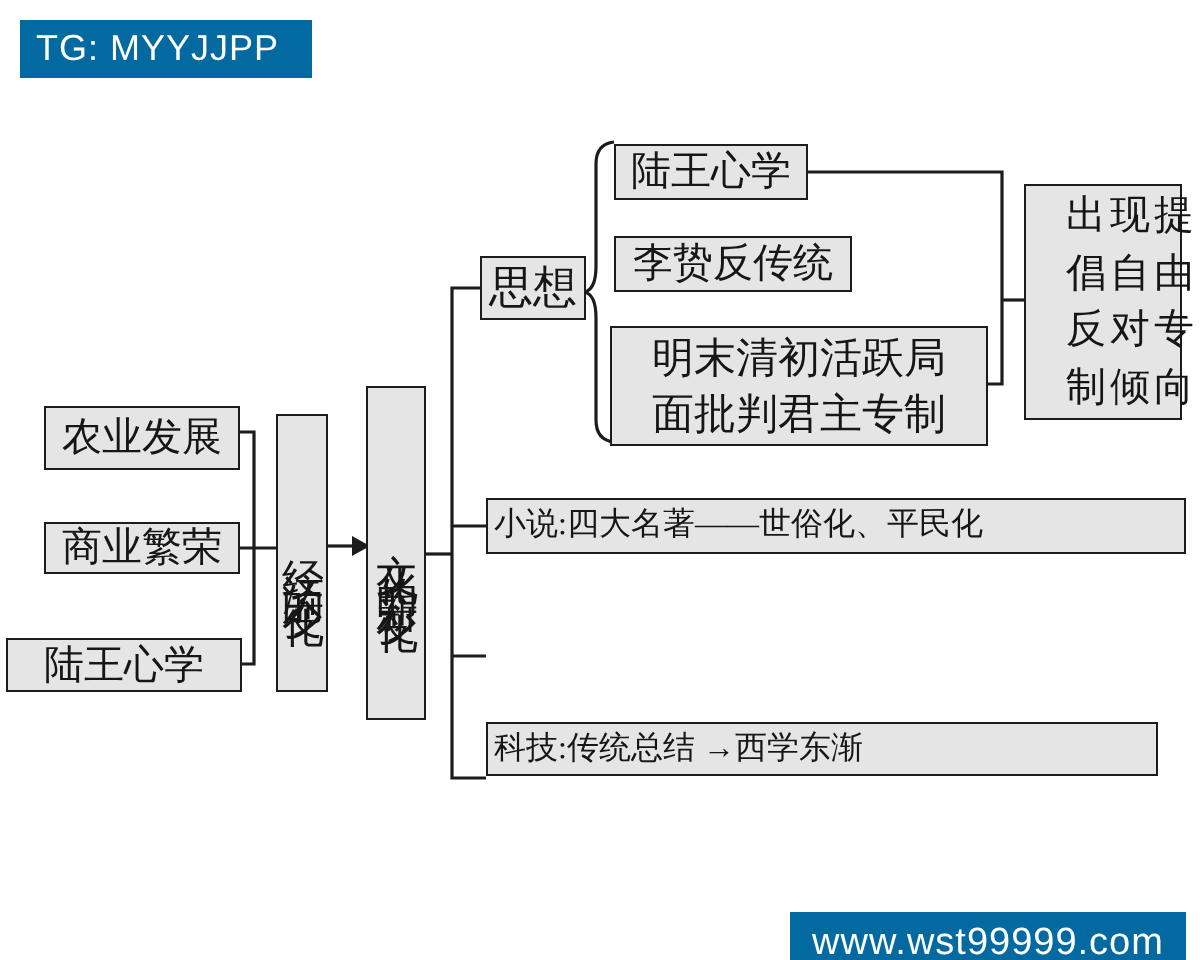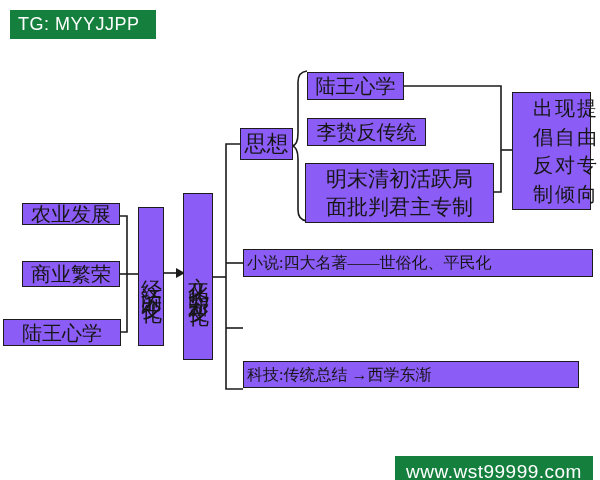--- a/index.html
+++ b/index.html
@@ -9,21 +9,21 @@
     background:#ffffff;
     font-family:"Liberation Serif","DejaVu Serif",serif;
     color:#161616;
     overflow:hidden;
   }
   .connectors{position:absolute;left:0;top:0;width:600px;height:480px;}
   .box{
     position:absolute;
     box-sizing:border-box;
     border:1.6px solid #1c1c1c;
-    background:#8b5cf6;
+    background:#e5e5e5;
     display:flex;
     align-items:center;
     justify-content:center;
     font-size:20px;
     line-height:1.1;
     white-space:nowrap;
   }
   .box.row{justify-content:flex-start;padding-left:3px;font-size:16px;}
   .box.vtext{
     writing-mode:vertical-rl;
@@ -36,21 +36,21 @@
     flex-direction:column;
     justify-content:center;
     align-items:flex-start;
     padding-left:20px;
     white-space:nowrap;
   }
   .box.multiline .ln{display:block;line-height:28px;font-size:21px;}
   .box.multiline.small .ln{font-size:20px;line-height:28.5px;letter-spacing:2px;}
   .wm{
     position:absolute;
-    background:#15803d;
+    background:#0369a1;
     color:#ffffff;
     font-family:"Liberation Sans","DejaVu Sans",sans-serif;
     display:flex;align-items:center;
   }
   .wm-top{left:10px;top:10px;width:138px;height:29px;font-size:18px;padding-left:8px;letter-spacing:0.5px;}
   .wm-bottom{left:395px;top:440px;width:198px;height:32px;font-size:19px;justify-content:center;letter-spacing:0.5px;margin-top:16px;}
 </style>
 </head>
 <body>
 
@@ -77,21 +77,21 @@
     <polygon points="176,268 185,273 176,278" fill="#1c1c1c"></polygon>
   </svg>
 
   <div class="wm wm-top">
     <span>TG: MYYJJPP</span>
   </div>
   <div class="wm wm-bottom">
     <span>www.wst99999.com</span>
   </div>
 
-  <div class="box" style="left:22px;top:203px;width:98px;height:22px;">农业发展</div>
+  <div class="box" style="left:22px;top:203px;width:98px;height:32px;">农业发展</div>
   <div class="box" style="left:22px;top:261px;width:98px;height:26px;">商业繁荣</div>
   <div class="box" style="left:3px;top:319px;width:118px;height:27px;">陆王心学</div>
 
   <div class="box vtext" style="left:138px;top:207px;width:26px;height:139px;">经济的变化</div>
   <div class="box vtext" style="left:183px;top:193px;width:30px;height:167px;">文化的新变化</div>
 
   <div class="box" style="left:240px;top:128px;width:53px;height:32px;font-size:22px;">思想</div>
   <div class="box" style="left:307px;top:72px;width:97px;height:28px;">陆王心学</div>
   <div class="box multiline" style="left:305px;top:163px;width:189px;height:60px;">
     <span class="ln">明末清初活跃局</span>

